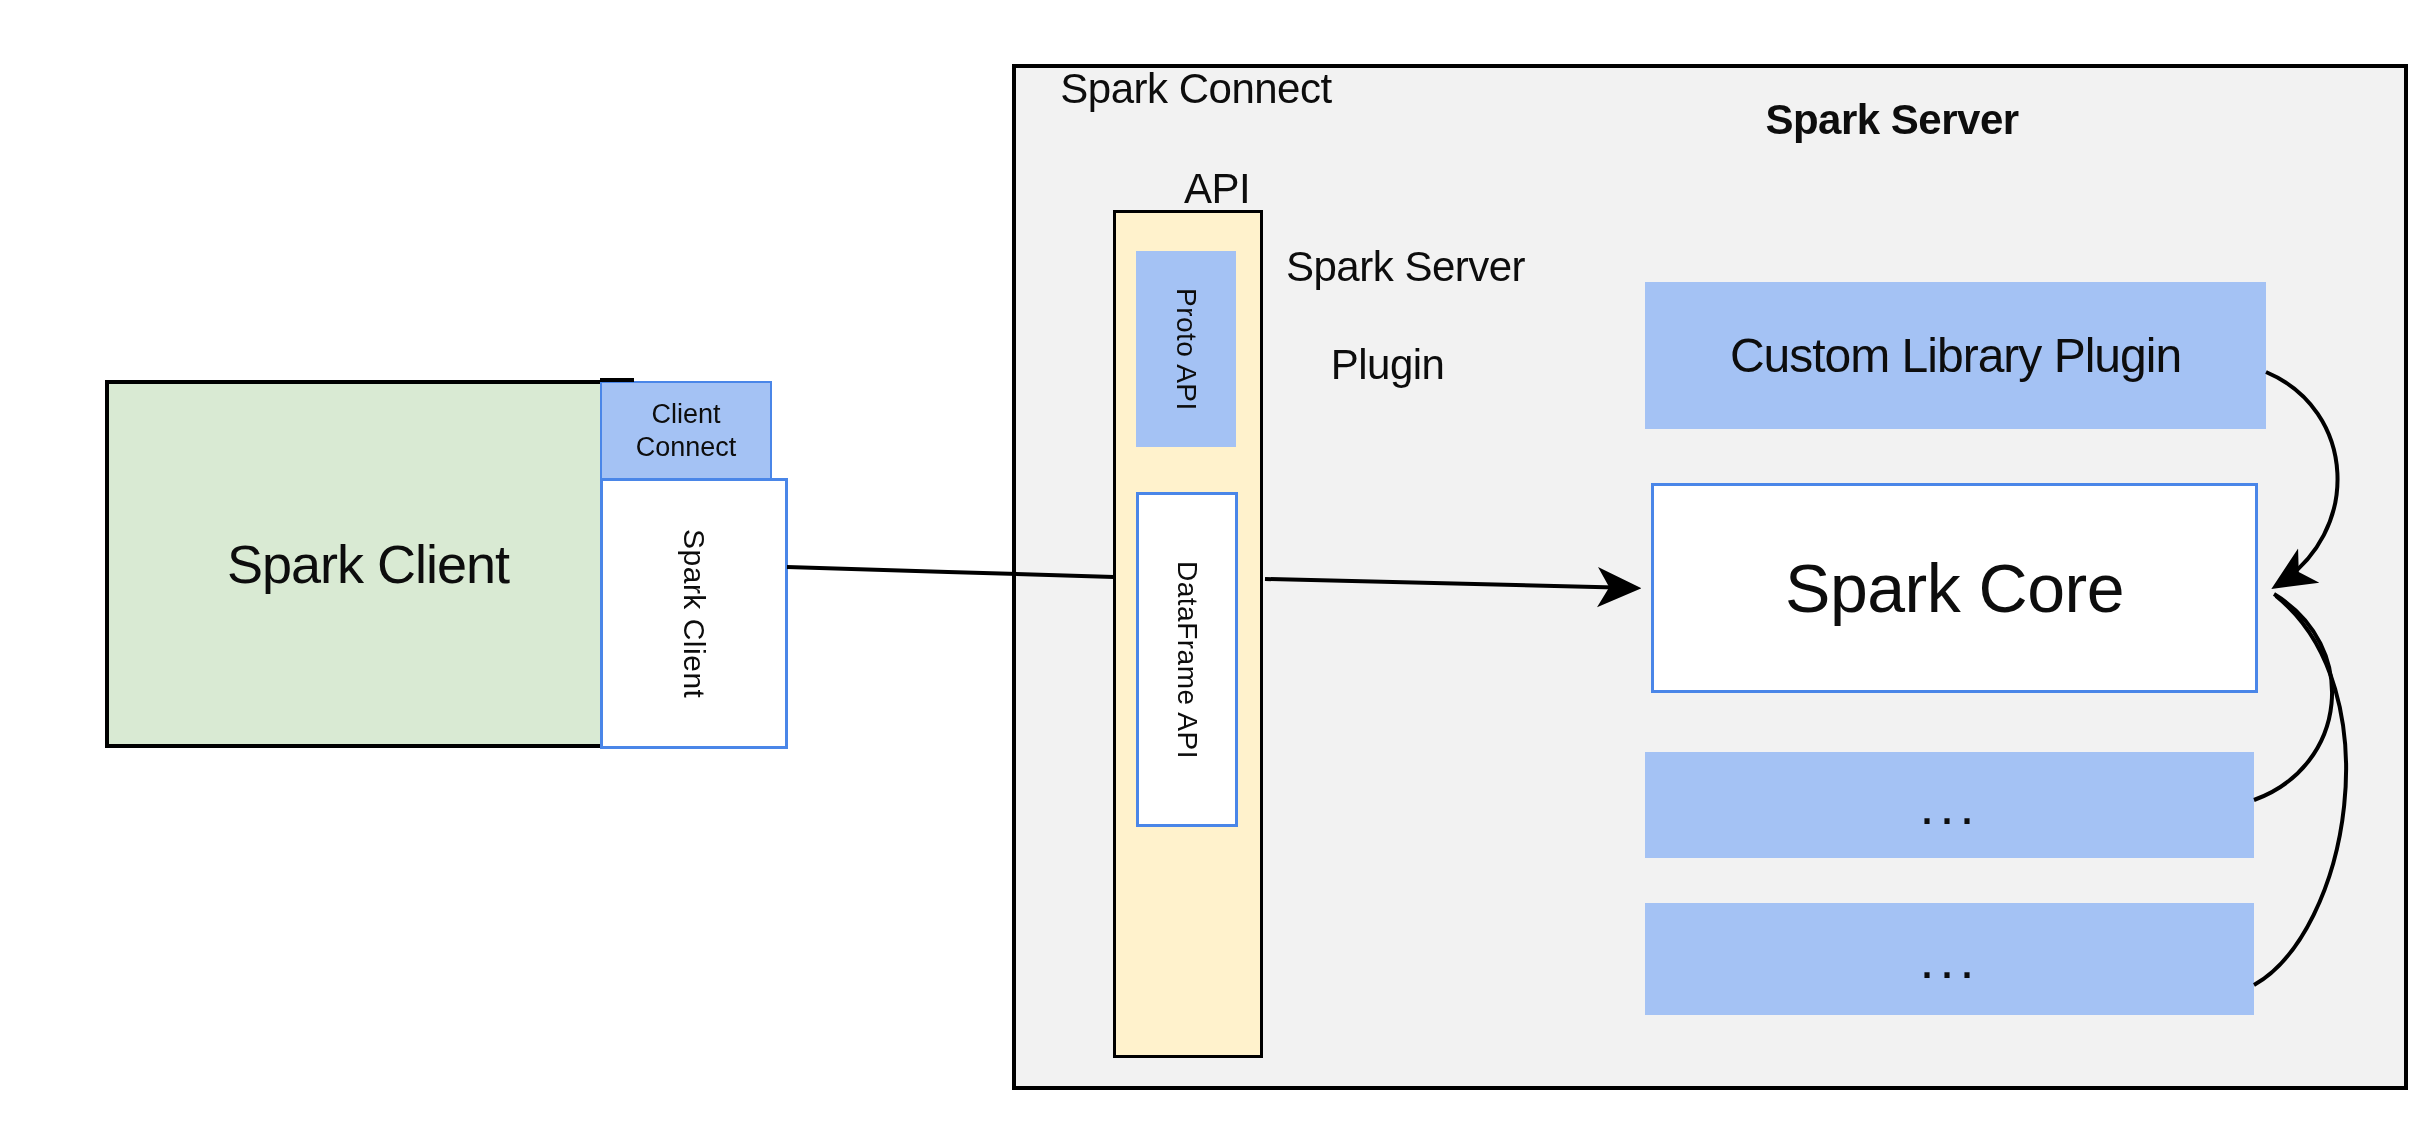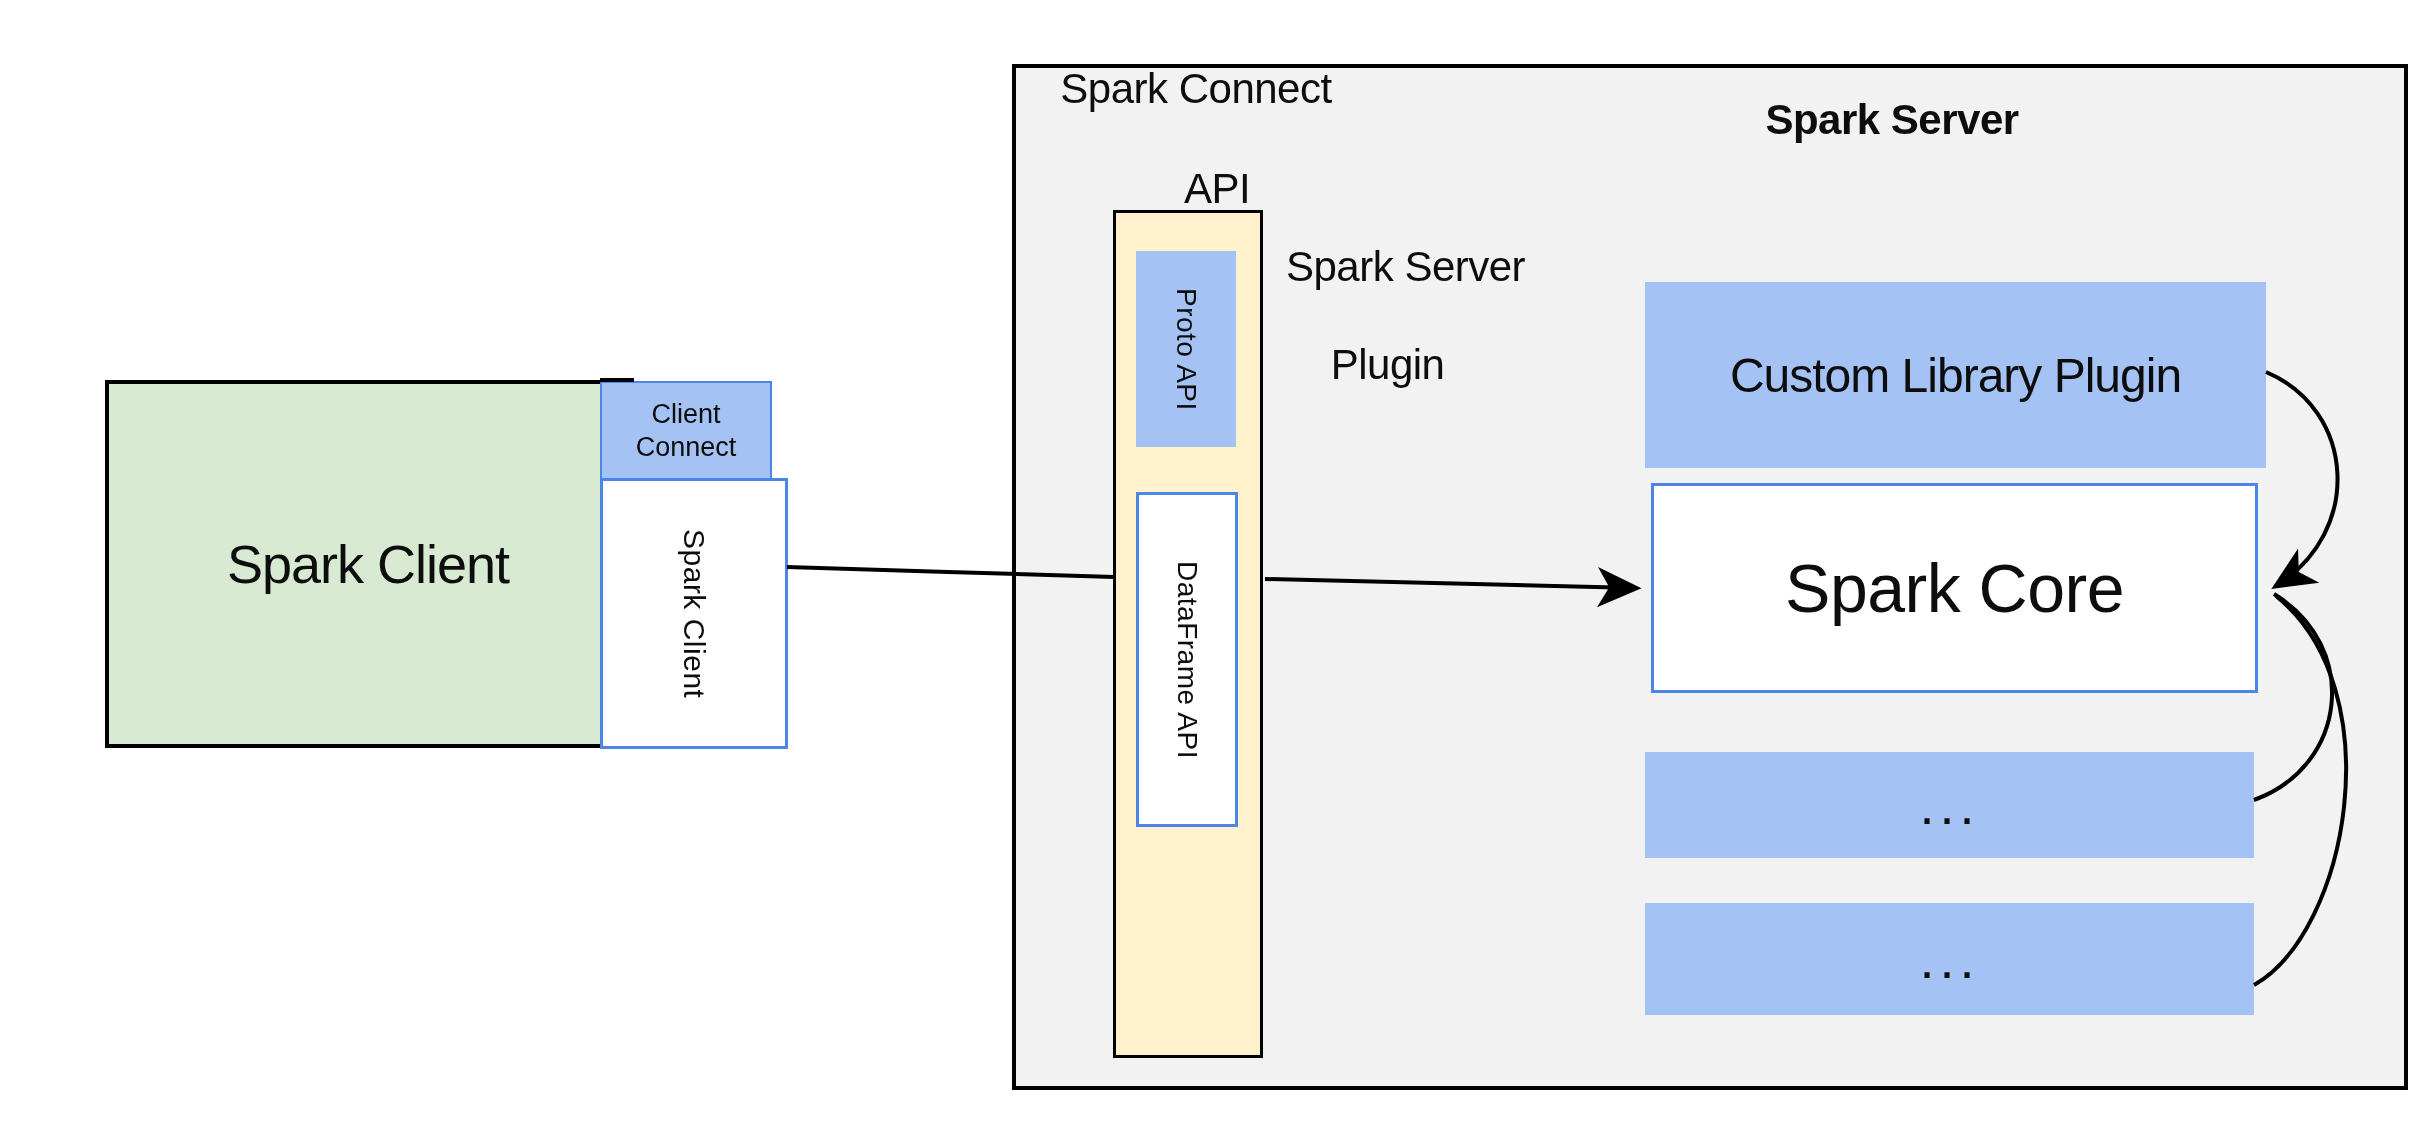--- a/index.html
+++ b/index.html
@@ -88,21 +88,21 @@
     z-index:2;font-size:28px;
   }
   .vtext{
     writing-mode:vertical-rl;
     text-orientation:sideways;
     white-space:pre;
     letter-spacing:0.5px;
   }
   
   .plugin-box{
-    left:1609px;top:282px;width:621px;height:186px;
+    left:1609px;top:282px;width:621px;height:147px;
     background:var(--blue);
     z-index:1;font-size:48px;letter-spacing:-1px;
   }
   .core-box{
     left:1615px;top:483px;width:607px;height:210px;
     background:#fff;
     border:3px solid var(--blue-border);
     z-index:1;font-size:68px;letter-spacing:-0.5px;
   }
   .dots-box-1{

